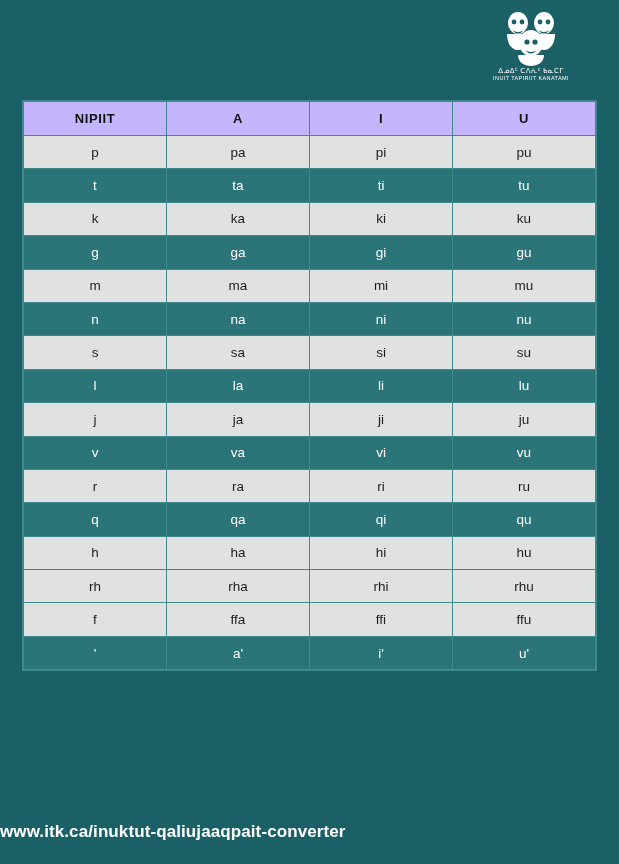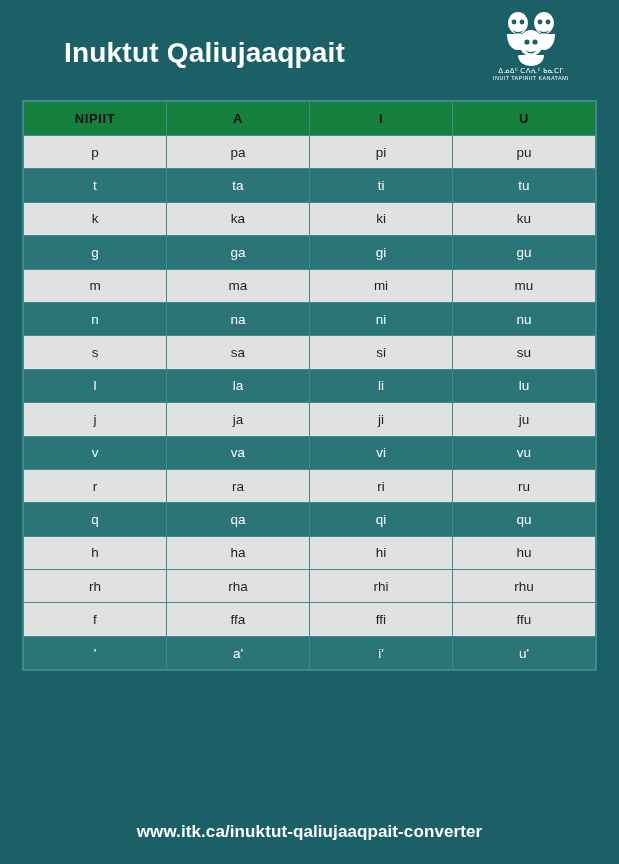--- a/index.html
+++ b/index.html
@@ -76,21 +76,21 @@
     table-layout: fixed;
   }
   th, td {
     height: 33.4px;
     text-align: center;
     vertical-align: middle;
     font-size: 13.5px;
     border: 1px solid #3f8a8d;
   }
   thead th {
-    background: #15803d;
+    background: #c4b5fd;
     color: #111111;
     font-weight: bold;
     font-size: 13px;
     letter-spacing: 0.6px;
     height: 34px;
   }
   tbody tr.row-light td {
     background: #e0e2e1;
     color: #1d1d1d;
   }
@@ -99,37 +99,36 @@
     color: #ffffff;
   }
   .footer {
     position: absolute;
     left: 0;
     right: 0;
     bottom: 0;
     height: 64px;
     display: flex;
     align-items: center;
-    justify-content: center;
+    justify-content: flex-start;
   }
   .footer-link {
     color: #ffffff;
     font-size: 17px;
     font-weight: bold;
     letter-spacing: 0.1px;
     text-decoration: none;
   }
 </style>
 </head>
 <body>
 
 <div class="page">
 
   <div class="header">
-    <div class="title">Inuktut Qaliujaaqpait</div>
 
     <div class="logo-wrap">
       <svg class="logo-mark" viewBox="0 0 66 56">
         <g fill="#ffffff">
           <ellipse cx="20" cy="13" rx="10" ry="11"></ellipse>
           <ellipse cx="46" cy="13" rx="10" ry="11"></ellipse>
           <ellipse cx="33" cy="33" rx="12" ry="13"></ellipse>
           <path d="M9 24 C9 34, 14 40, 20 40 C26 40, 31 34, 31 24 Z"></path>
           <path d="M35 24 C35 34, 40 40, 46 40 C52 40, 57 34, 57 24 Z"></path>
           <path d="M20 45 C20 52, 26 56, 33 56 C40 56, 46 52, 46 45 Z"></path>

